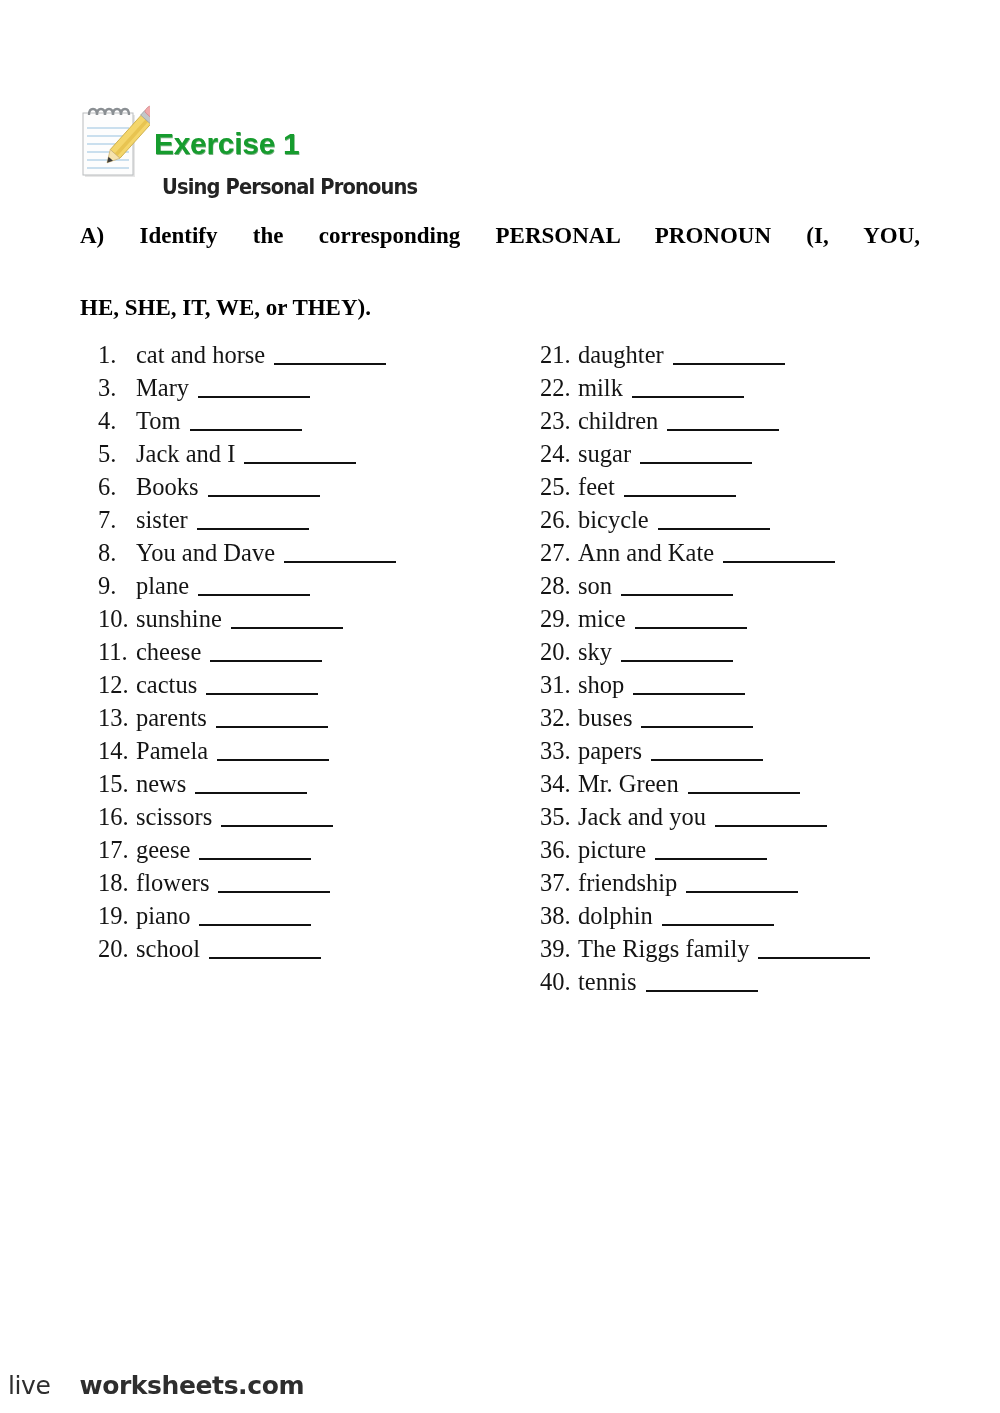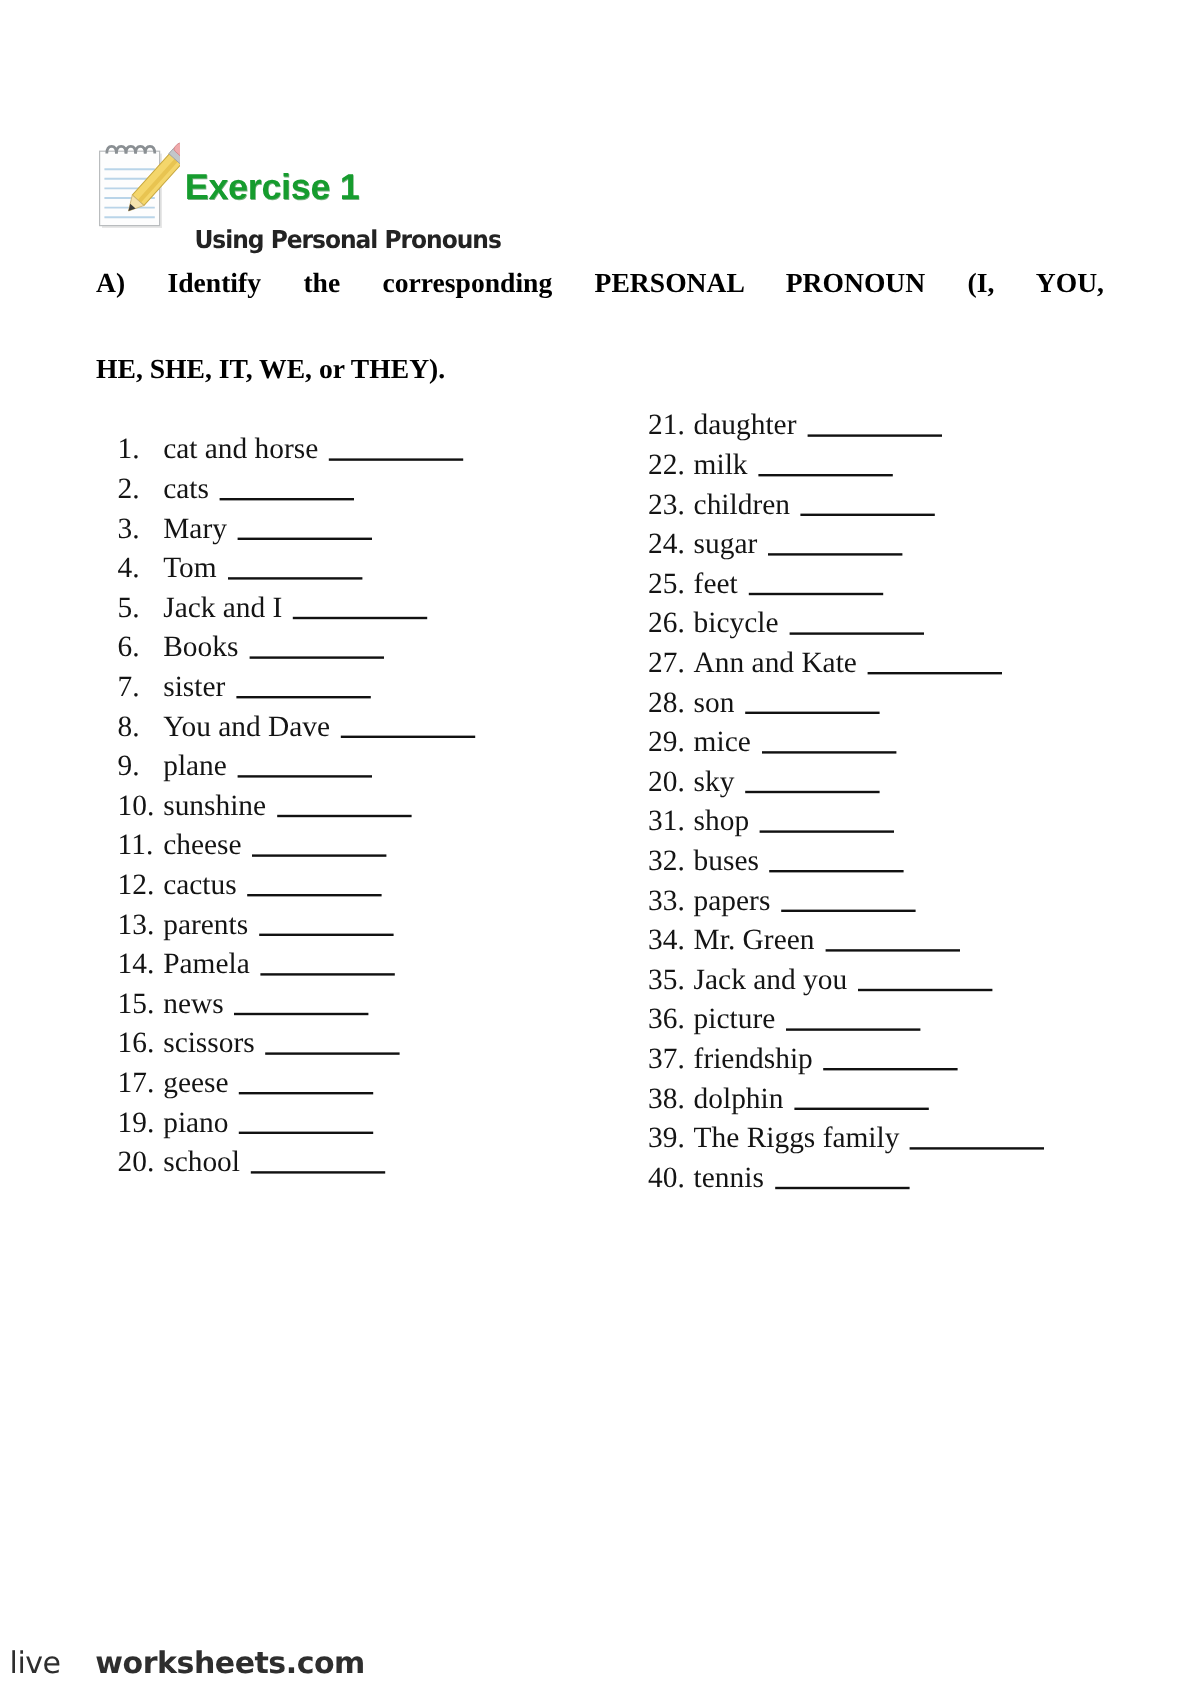--- a/index.html
+++ b/index.html
@@ -12,21 +12,21 @@
     height: 1413px;
     position: relative;
     font-family: "Liberation Serif", serif;
     overflow: hidden;
   }
 
   
   #header-block {
     position: absolute;
     left: 78px;
-    top: 113px;
+    top: 100px;
     width: 420px;
     height: 100px;
   }
 
   #notepad-icon {
     position: absolute;
     left: 0px;
     top: 4px;
     width: 72px;
     height: 78px;
@@ -90,21 +90,21 @@
     top: 338px;
     width: 1000px;
     height: 670px;
   }
 
   .qcol {
     position: absolute;
     top: 0;
     width: 440px;
   }
-  #col-left  { left: 98px; margin-top: 20px; }
+  #col-left  { left: 98px; }
   #col-right { left: 540px; }
 
   .qitem {
     position: relative;
     height: 33px;
     line-height: 33px;
     font-family: "Liberation Serif", serif;
     font-size: 24.5px;
     color: #141414;
     white-space: nowrap;
@@ -196,36 +196,36 @@
 </div>
 
 <div id="instruction">
   <span class="line-a j">A) Identify the corresponding PERSONAL PRONOUN (I, YOU,</span>
   <span class="line-a">HE, SHE, IT, WE, or THEY).</span>
 </div>
 
 <div id="questions">
   <div class="qcol" id="col-left">
       <div class="qitem"><span class="qnum">1.</span><span class="qword">cat and horse</span><span class="qblank"></span></div>
-      <div class="qitem"><span class="qnum">2.</span><span class="qword">cats</span><span class="qblank"></span></div>
       <div class="qitem"><span class="qnum">3.</span><span class="qword">Mary</span><span class="qblank"></span></div>
       <div class="qitem"><span class="qnum">4.</span><span class="qword">Tom</span><span class="qblank"></span></div>
       <div class="qitem"><span class="qnum">5.</span><span class="qword">Jack and I</span><span class="qblank"></span></div>
       <div class="qitem"><span class="qnum">6.</span><span class="qword">Books</span><span class="qblank"></span></div>
       <div class="qitem"><span class="qnum">7.</span><span class="qword">sister</span><span class="qblank"></span></div>
       <div class="qitem"><span class="qnum">8.</span><span class="qword">You and Dave</span><span class="qblank"></span></div>
       <div class="qitem"><span class="qnum">9.</span><span class="qword">plane</span><span class="qblank"></span></div>
       <div class="qitem"><span class="qnum">10.</span><span class="qword">sunshine</span><span class="qblank"></span></div>
       <div class="qitem"><span class="qnum">11.</span><span class="qword">cheese</span><span class="qblank"></span></div>
       <div class="qitem"><span class="qnum">12.</span><span class="qword">cactus</span><span class="qblank"></span></div>
       <div class="qitem"><span class="qnum">13.</span><span class="qword">parents</span><span class="qblank"></span></div>
       <div class="qitem"><span class="qnum">14.</span><span class="qword">Pamela</span><span class="qblank"></span></div>
       <div class="qitem"><span class="qnum">15.</span><span class="qword">news</span><span class="qblank"></span></div>
       <div class="qitem"><span class="qnum">16.</span><span class="qword">scissors</span><span class="qblank"></span></div>
       <div class="qitem"><span class="qnum">17.</span><span class="qword">geese</span><span class="qblank"></span></div>
+      <div class="qitem"><span class="qnum">18.</span><span class="qword">flowers</span><span class="qblank"></span></div>
       <div class="qitem"><span class="qnum">19.</span><span class="qword">piano</span><span class="qblank"></span></div>
       <div class="qitem"><span class="qnum">20.</span><span class="qword">school</span><span class="qblank"></span></div>
     </div>
   <div class="qcol" id="col-right">
       <div class="qitem"><span class="qnum">21.</span><span class="qword">daughter</span><span class="qblank"></span></div>
       <div class="qitem"><span class="qnum">22.</span><span class="qword">milk</span><span class="qblank"></span></div>
       <div class="qitem"><span class="qnum">23.</span><span class="qword">children</span><span class="qblank"></span></div>
       <div class="qitem"><span class="qnum">24.</span><span class="qword">sugar</span><span class="qblank"></span></div>
       <div class="qitem"><span class="qnum">25.</span><span class="qword">feet</span><span class="qblank"></span></div>
       <div class="qitem"><span class="qnum">26.</span><span class="qword">bicycle</span><span class="qblank"></span></div>

